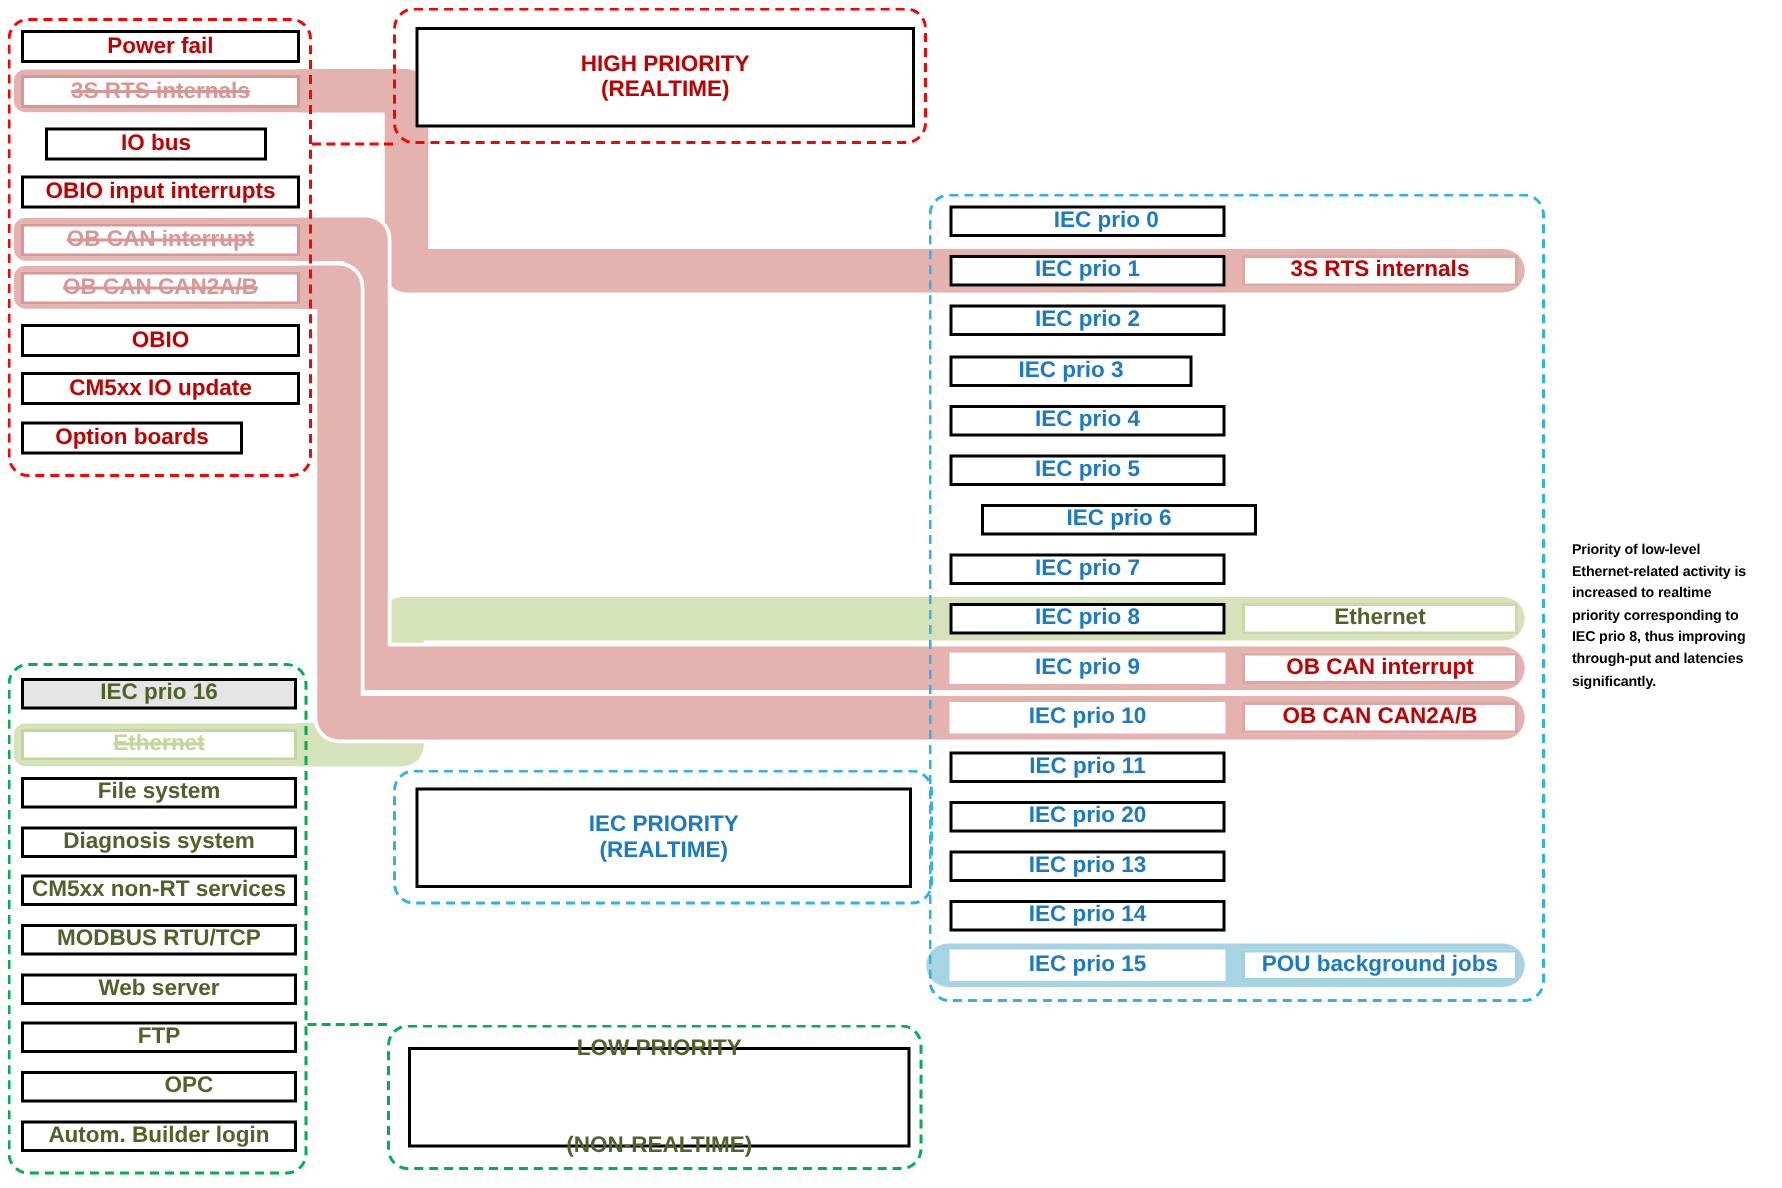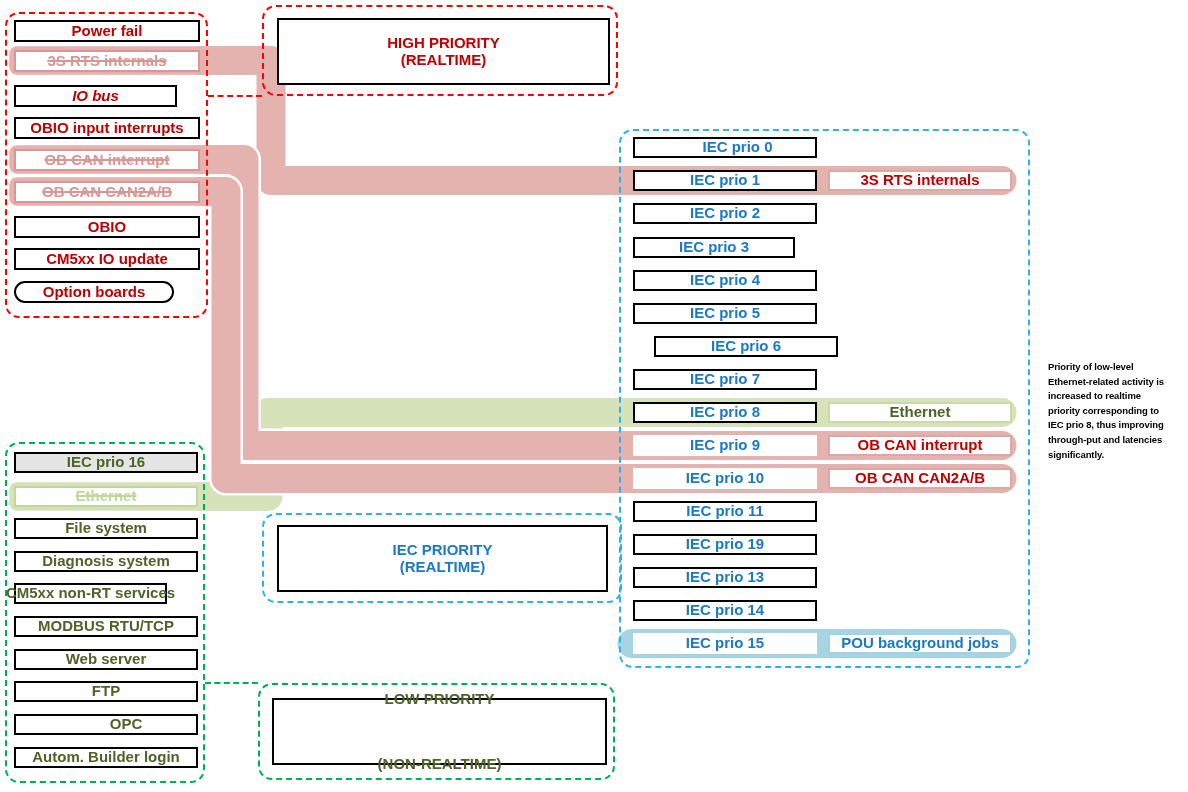--- a/index.html
+++ b/index.html
@@ -83,56 +83,56 @@
   <span>IEC PRIORITY</span>
   <span>(REALTIME)</span>
 </div>
 <div class="box hdr olive" style="left:272px;top:698px;width:335px;height:67px;gap:48px;">
   <span>LOW PRIORITY</span>
   <span>(NON-REALTIME)</span>
 </div>
 
 <div class="box red" style="left:14px;top:20px;width:186px;height:22px;text-align:right;">Power fail</div>
 <div class="box struck-pink" style="left:14px;top:50px;width:186px;height:22px;">3S RTS internals</div>
-<div class="box red" style="left:14px;top:85px;width:163px;height:22px;font-style:italic;">IO bus</div>
+<div class="box red" style="left:30px;top:85px;width:148px;height:22px;">IO bus</div>
 <div class="box red" style="left:14px;top:117px;width:186px;height:22px;">OBIO input interrupts</div>
 <div class="box struck-pink" style="left:14px;top:149px;width:186px;height:22px;">OB CAN interrupt</div>
 <div class="box struck-pink" style="left:14px;top:181px;width:186px;height:22px;">OB CAN CAN2A/B</div>
 <div class="box red" style="left:14px;top:216px;width:186px;height:22px;">OBIO</div>
 <div class="box red" style="left:14px;top:248px;width:186px;height:22px;">CM5xx IO update</div>
-<div class="box red" style="left:14px;top:281px;width:160px;height:22px;border-radius:11px;">Option boards</div>
+<div class="box red" style="left:14px;top:281px;width:148px;height:22px;">Option boards</div>
 
 <div class="box blue" style="left:633px;top:137px;width:184px;height:21px;padding-left:25px;">IEC prio 0</div>
 <div class="box blue" style="left:633px;top:170px;width:184px;height:21px;">IEC prio 1</div>
 <div class="box blue" style="left:633px;top:203px;width:184px;height:21px;">IEC prio 2</div>
 <div class="box blue" style="left:633px;top:237px;width:162px;height:21px;">IEC prio 3</div>
 <div class="box blue" style="left:633px;top:270px;width:184px;height:21px;">IEC prio 4</div>
 <div class="box blue" style="left:633px;top:303px;width:184px;height:21px;">IEC prio 5</div>
 <div class="box blue" style="left:633px;top:336px;width:184px;height:21px;margin-left:21px;">IEC prio 6</div>
 <div class="box blue" style="left:633px;top:369px;width:184px;height:21px;">IEC prio 7</div>
 <div class="box blue" style="left:633px;top:402px;width:184px;height:21px;">IEC prio 8</div>
 <div class="box blue noborder" style="left:633px;top:435px;width:184px;height:21px;">IEC prio 9</div>
 <div class="box blue noborder" style="left:633px;top:468px;width:184px;height:21px;">IEC prio 10</div>
 <div class="box blue" style="left:633px;top:501px;width:184px;height:21px;">IEC prio 11</div>
-<div class="box blue" style="left:633px;top:534px;width:184px;height:21px;">IEC prio 19</div>
+<div class="box blue" style="left:633px;top:534px;width:184px;height:21px;">IEC prio 20</div>
 <div class="box blue" style="left:633px;top:567px;width:184px;height:21px;">IEC prio 13</div>
 <div class="box blue" style="left:633px;top:600px;width:184px;height:21px;">IEC prio 14</div>
 <div class="box blue noborder" style="left:633px;top:633px;width:184px;height:21px;">IEC prio 15</div>
 
 <div class="box red lbl-pink" style="left:828px;top:170px;width:184px;height:21px;">3S RTS internals</div>
 <div class="box olive lbl-green" style="left:828px;top:402px;width:184px;height:21px;">Ethernet</div>
 <div class="box red lbl-pink" style="left:828px;top:435px;width:184px;height:21px;">OB CAN interrupt</div>
 <div class="box red lbl-pink" style="left:828px;top:468px;width:184px;height:21px;">OB CAN CAN2A/B</div>
 <div class="box blue lbl-blue" style="left:828px;top:633px;width:184px;height:21px;">POU background jobs</div>
 
 <div class="box olive fill-lightblue" style="left:14px;top:452px;width:184px;height:21px;">IEC prio 16</div>
 <div class="box struck-green" style="left:14px;top:486px;width:184px;height:21px;">Ethernet</div>
 <div class="box olive" style="left:14px;top:518px;width:184px;height:21px;">File system</div>
 <div class="box olive" style="left:14px;top:551px;width:184px;height:21px;">Diagnosis system</div>
-<div class="box olive" style="left:14px;top:583px;width:153px;height:21px;">CM5xx non-RT services</div>
+<div class="box olive" style="left:14px;top:583px;width:184px;height:21px;">CM5xx non-RT services</div>
 <div class="box olive" style="left:14px;top:616px;width:184px;height:21px;">MODBUS RTU/TCP</div>
 <div class="box olive" style="left:14px;top:649px;width:184px;height:21px;">Web server</div>
 <div class="box olive" style="left:14px;top:681px;width:184px;height:21px;">FTP</div>
 <div class="box olive" style="left:14px;top:714px;width:184px;height:21px;padding-left:40px;">OPC</div>
 <div class="box olive" style="left:14px;top:747px;width:184px;height:21px;">Autom. Builder login</div>
 
 <div class="annotation">Priority of low-level
 Ethernet-related activity is
 increased to realtime
 priority corresponding to

